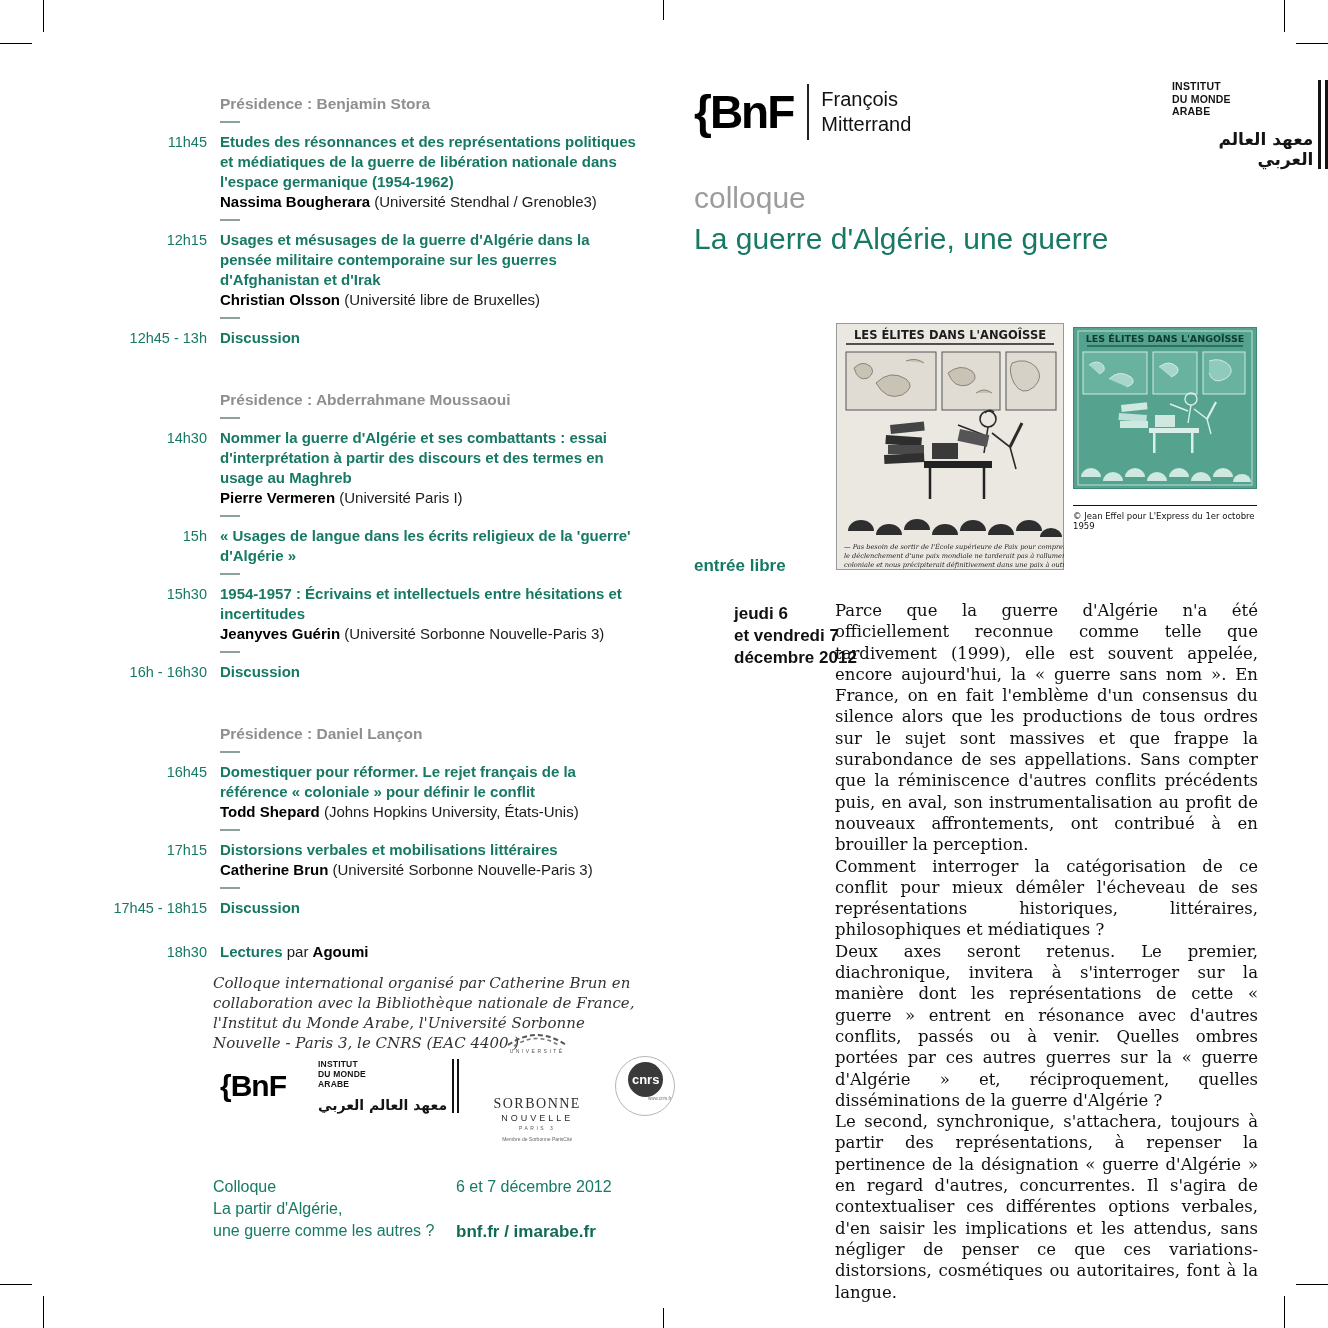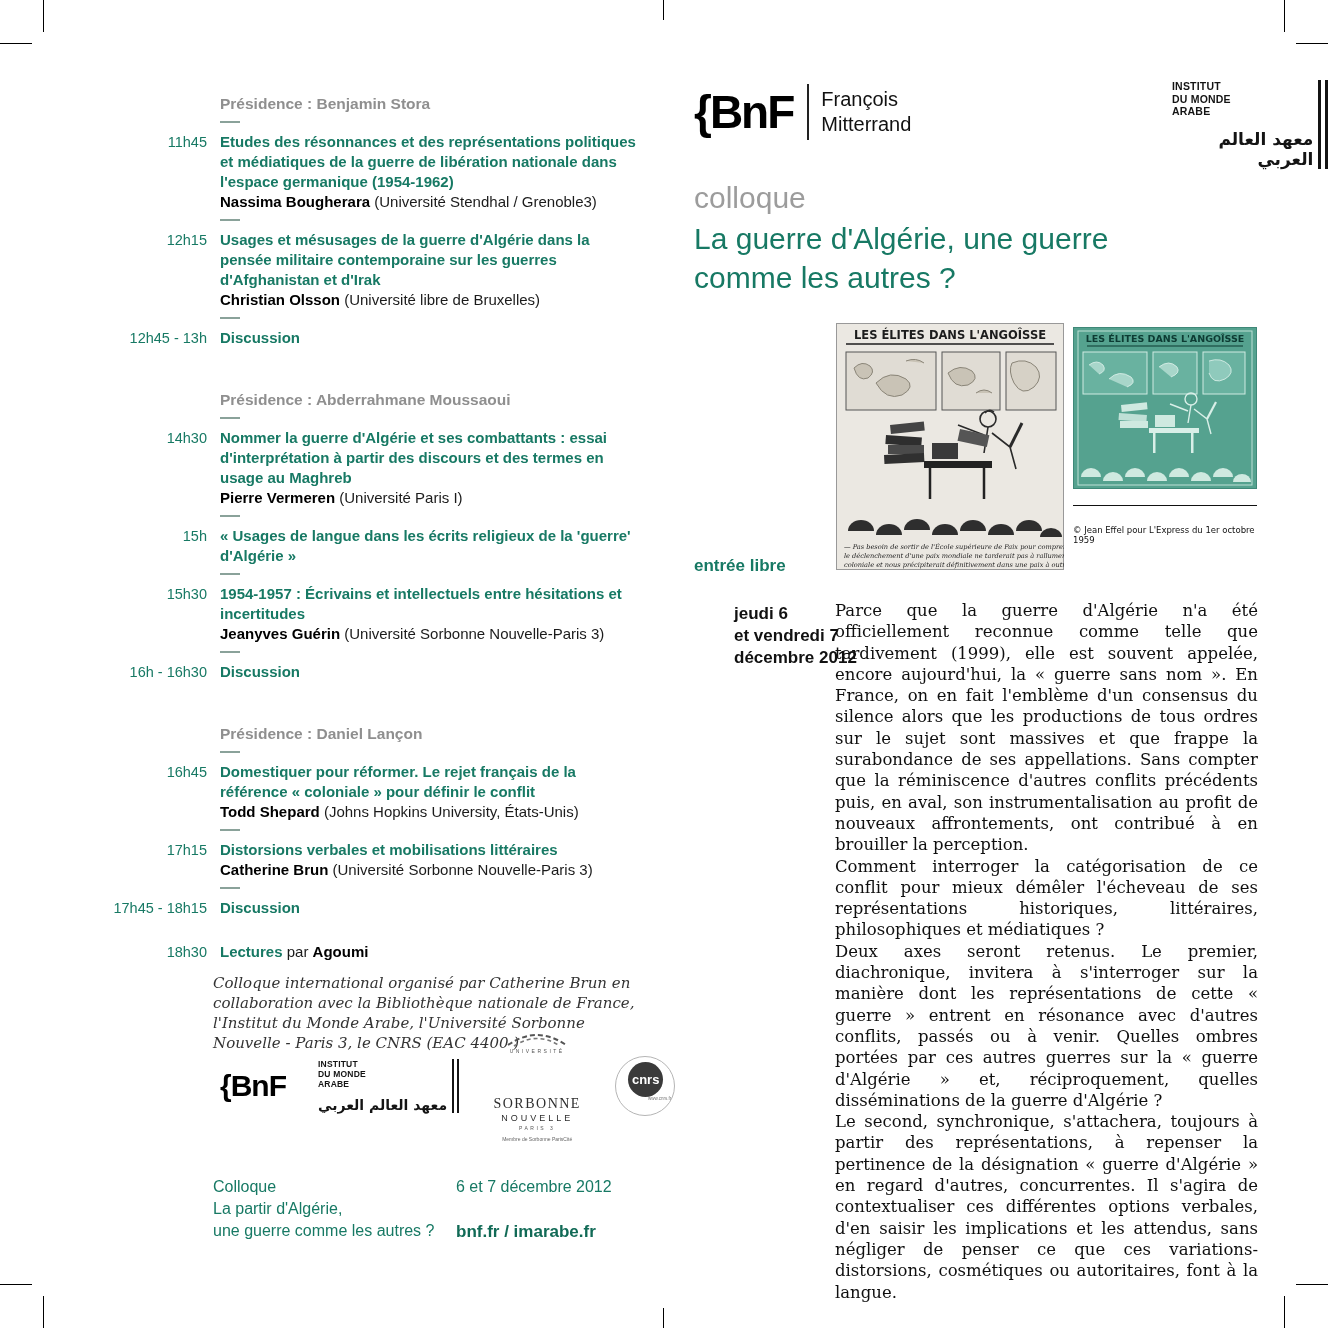--- a/index.html
+++ b/index.html
@@ -69,21 +69,21 @@
   .ima-top{ position:absolute; left:1172px; top:80px; }
   .ima-top .ima-latin div{ font-size:10.5px; line-height:12.5px; letter-spacing:0.2px; }
   .ima-top .ima-arabic{ font-size:17px; margin-top:11px; line-height:20px; }
 
   .kicker{ position:absolute; left:694px; top:181px; font-size:30px; color:#9c9c9c; }
   .main-title{ position:absolute; left:694px; top:219px; font-size:30px; line-height:39px; color:var(--green); }
 
   .cartoon-left{ position:absolute; left:836px; top:323px; }
   .cartoon-right-wrap{ position:absolute; left:1073px; top:327px; width:184px; }
   .credit-rule{ border-top:1.5px solid #111; margin-top:12px; width:184px; }
-  .credit{ font-size:8.5px; color:#111; margin-top:19px; font-family:"DejaVu Sans", sans-serif; }
+  .credit{ font-size:8.5px; color:#111; margin-top:5px; font-family:"DejaVu Sans", sans-serif; }
 
   .entry-free{ position:absolute; left:694px; top:556px; font-size:17px; font-weight:bold; color:var(--green); }
   .dates{ position:absolute; left:734px; top:603px; font-size:17px; font-weight:bold; line-height:22px; color:#111; }
   .body-text{ position:absolute; left:835px; top:600px; width:423px;
     font-family:"DejaVu Serif", serif; font-size:16.5px; line-height:21.3px;
     text-align:justify; color:#0f0f0f; }
   .body-text p{ margin:0; }
 </style>
 </head>
 <body>
@@ -301,21 +301,20 @@
       <div>ARABE</div>
     </div>
     <div class="ima-arabic">معهد العالم العربي</div>
   </div>
   <div class="ima-bars"></div>
 </div>
 
 <div class="kicker">colloque</div>
 <div class="main-title">
   <div>La guerre d'Algérie, une guerre</div>
-  <div>comme les autres ?</div>
 </div>
 
 <div class="cartoon-left">
   <svg width="228" height="247" viewBox="0 0 228 247">
     <rect x="0.5" y="0.5" width="227" height="246" fill="#ebe8e2" stroke="#999"></rect>
     <text x="114" y="16" text-anchor="middle" font-family="DejaVu Sans, sans-serif" font-size="11.5" font-weight="bold" fill="#1c1c1c">LES ÉLITES DANS L'ANGOÎSSE</text>
     <line x1="10" y1="21" x2="218" y2="21" stroke="#1c1c1c" stroke-width="1.5"></line>
     <rect x="10" y="29" width="90" height="58" fill="#e0dcd4" stroke="#555"></rect>
     <path d="M18 45 q8 -8 16 -2 q6 6 -2 12 q-10 4 -14 -10 M40 60 q14 -14 30 -4 q10 8 -4 16 q-16 6 -26 -12 M70 38 q10 -4 18 2" fill="#c9c3b6" stroke="#8a8578" stroke-width="1"></path>
     <rect x="106" y="29" width="58" height="58" fill="#e0dcd4" stroke="#555"></rect>

